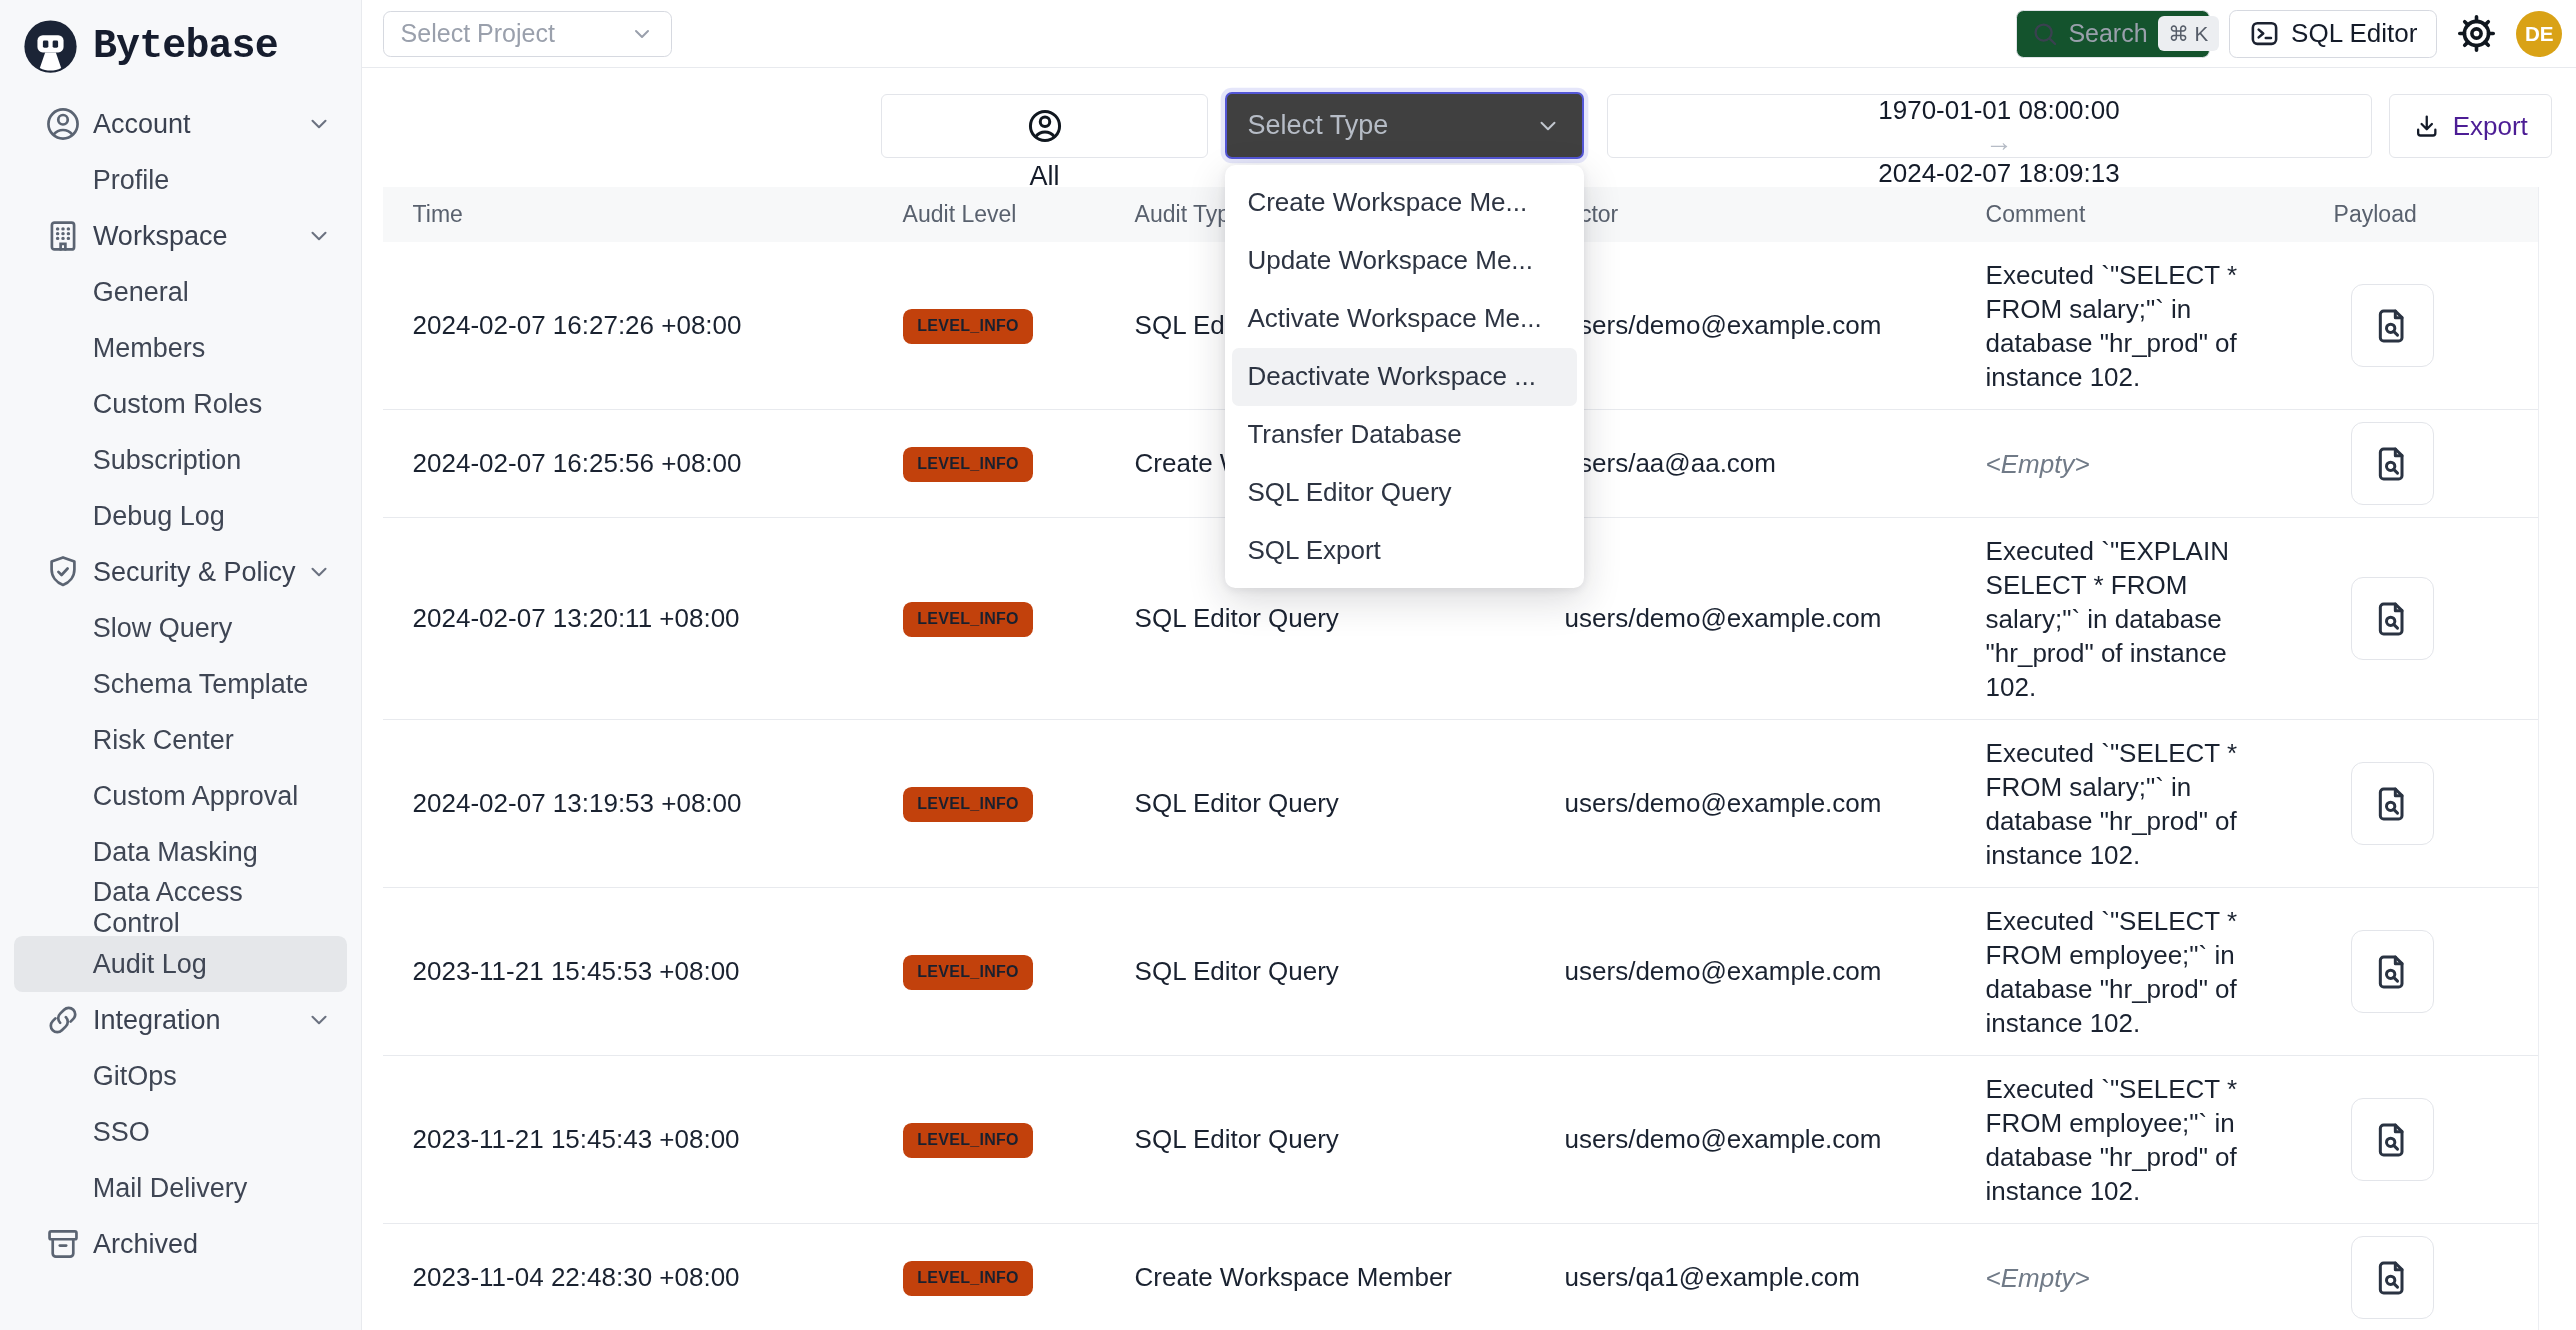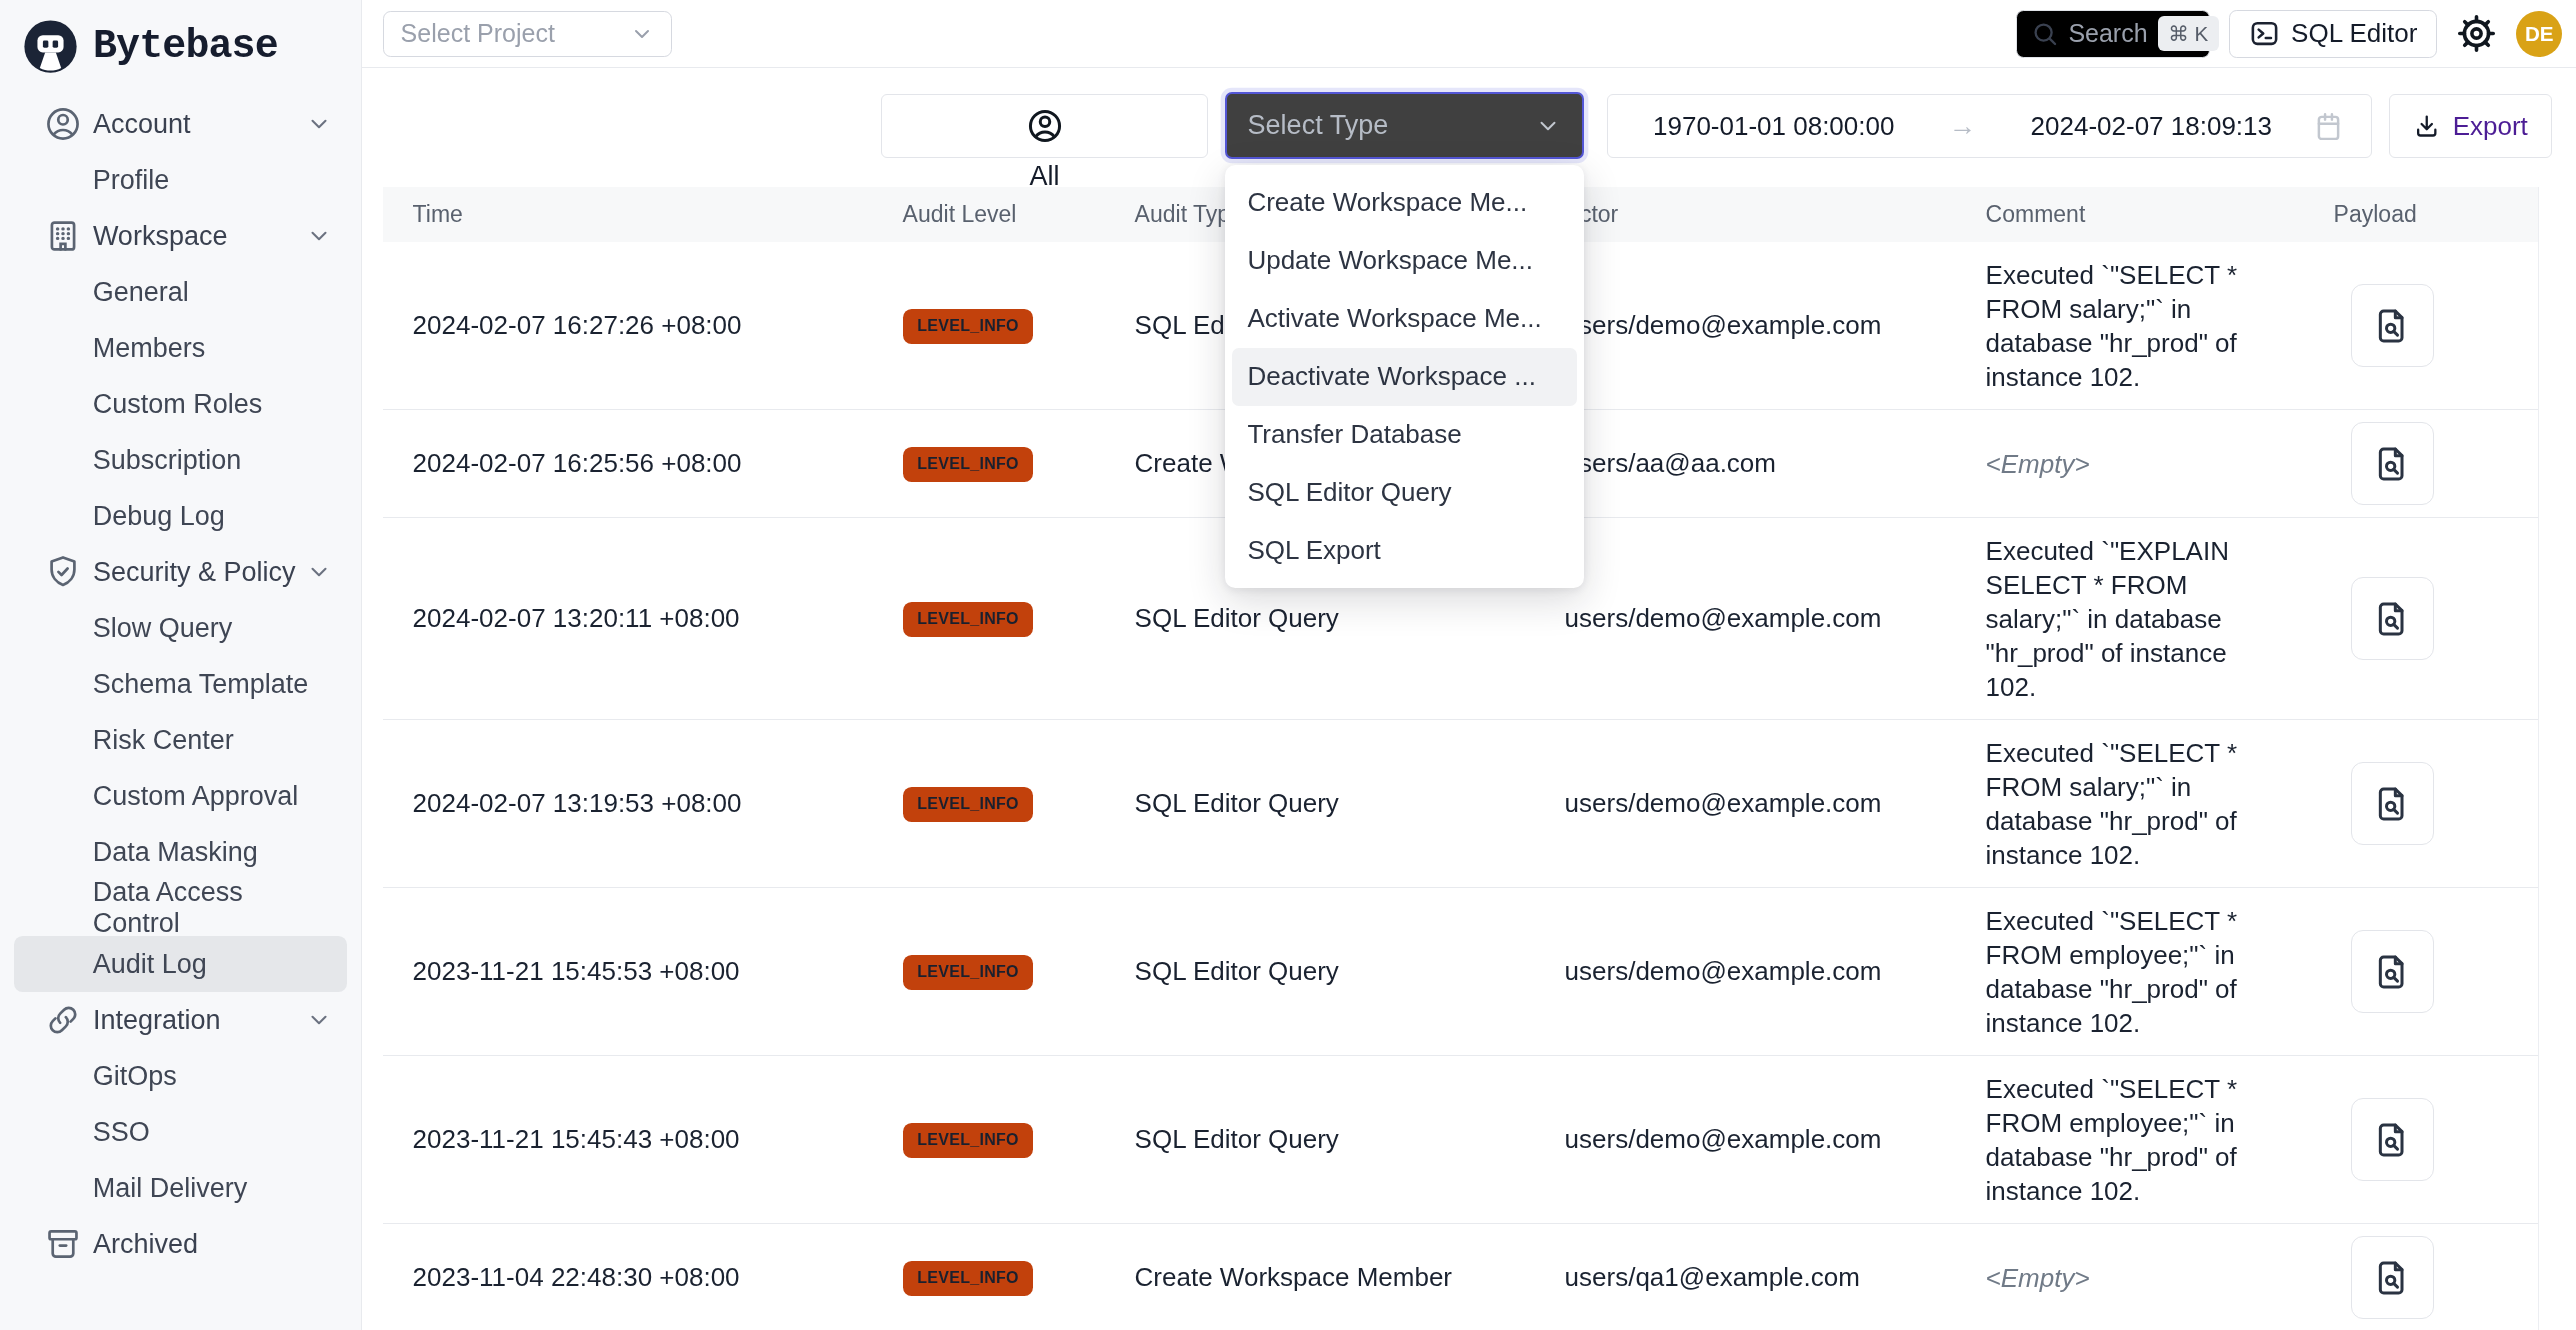--- a/index.html
+++ b/index.html
@@ -27,21 +27,21 @@
   
   .main { position:absolute; left:362px; top:0; right:0; bottom:0; }
 
   .topbar { position:absolute; left:0; top:0; right:0; height:68px;
     border-bottom:0.9px solid #e8eaee; display:flex; align-items:center; padding:0 13.7px 0 20.6px; }
   .project-select { width:289px; height:46px; border:0.9px solid #d6d9e0; border-radius:7.7px;
     display:flex; align-items:center; padding:0 17px; color:#9aa0ac; font-size:25px; background:#fff; cursor:pointer; }
   .project-select .chev { margin-left:auto; width:24px; height:24px; color:#9aa0ac; display:flex; }
   .project-select .chev svg{ width:24px; height:24px; }
   .topbar-right { margin-left:auto; display:flex; align-items:center; gap:19px; }
-  .search-box { width:194px; height:48px; border:0.9px solid #e0e3e8; border-radius:7.7px; background:#000000;
+  .search-box { width:194px; height:48px; border:0.9px solid #e0e3e8; border-radius:7.7px; background:#14532d;
     display:flex; align-items:center; padding:0 12px 0 13.7px; gap:10.3px; cursor:text; }
   .search-box .sicon { width:27.5px; height:27.5px; color:#3a4150; display:flex; flex:none; }
   .search-box .sicon svg { width:27.5px; height:27.5px; }
   .search-placeholder { color:#9aa0ac; font-size:25px; }
   .kbd-chip { margin-left:auto; background:#eceef1; color:#555c68; border-radius:6px;
     font-size:20.6px; padding:5.2px 10.3px; white-space:nowrap; }
   .sql-editor-btn { height:48px; border:0.9px solid #d6d9e0; border-radius:7.7px; background:#fff;
     display:flex; align-items:center; gap:11.2px; padding:0 19px; cursor:pointer; }
   .sql-editor-btn .ticon { width:31px; height:31px; color:#1c2230; display:flex; }
   .sql-editor-btn .ticon svg { width:31px; height:31px; }
@@ -60,21 +60,21 @@
   .all-select .uicon svg { width:38px; height:38px; }
   .all-select .val { font-size:27px; color:#141b29; }
   .sel-chev { margin-left:auto; width:26px; height:26px; color:#c2c7cf; display:flex; }
   .sel-chev svg { width:26px; height:26px; }
   .type-select { position:absolute; left:863px; top:24px; width:359px; height:67px;
     border:2.1px solid #5356d6; border-radius:6.9px; box-shadow:0 0 0 4.3px rgba(95,97,226,0.16);
     display:flex; align-items:center; padding:0 20.6px; background:#404040; cursor:pointer; }
   .type-select .ph { font-size:27px; color:#b6bcc6; }
   .date-range { position:absolute; left:1245px; top:26px; width:765px; height:64px;
     border:0.9px solid #e3e5ea; border-radius:6px; display:flex; align-items:center;
-    padding:0 26px 0 45px; background:#fff; cursor:pointer; }
+    padding:0 26px 0 45px; background:#fff; cursor:pointer;flex-direction:column; }
   .date-range .dt { font-size:26px; color:#141b29; white-space:nowrap; }
   .date-range .arrow { flex:1; text-align:center; color:#b6bcc6; font-size:27.5px; }
   .date-range .cal { width:33px; height:33px; color:#c2c7cf; margin-left:40px; display:flex; flex:none; }
   .date-range .cal svg { width:33px; height:33px; }
   .export-btn { position:absolute; left:2027px; top:26px; width:163px; height:64px;
     border:0.9px solid #e3e5ea; border-radius:6px; background:#fff; display:flex;
     align-items:center; justify-content:center; gap:12px; cursor:pointer; }
   .export-btn .dicon { width:27.5px; height:27.5px; color:#141b29; display:flex; }
   .export-btn .dicon svg { width:27.5px; height:27.5px; }
   .export-btn .lbl { font-size:26px; color:#4c1d95; }

